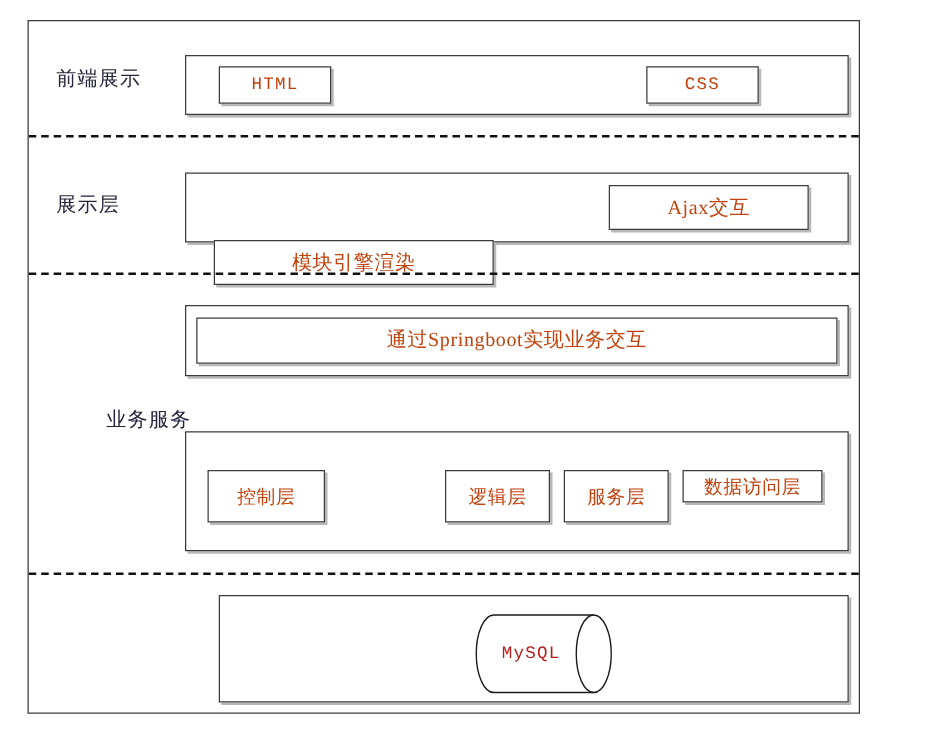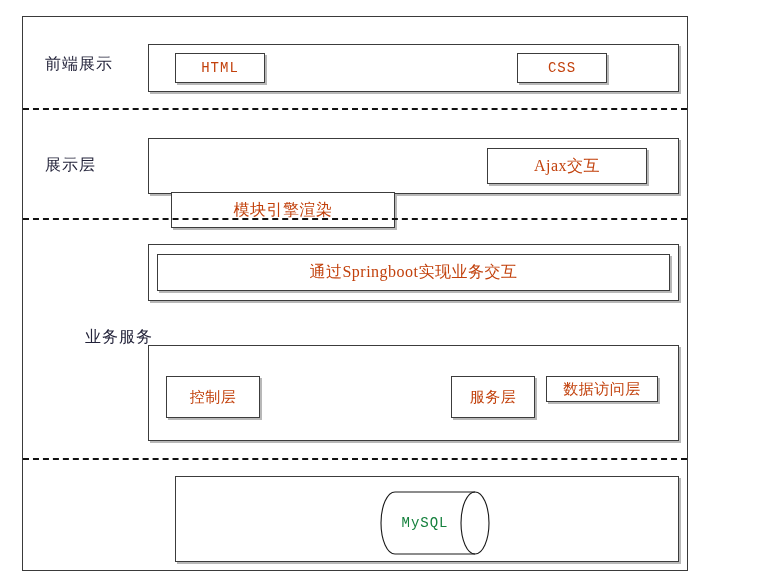--- a/index.html
+++ b/index.html
@@ -98,21 +98,21 @@
     position: absolute;
     left: 0;
     top: 0;
     width: 100%;
     height: 100%;
     display: flex;
     align-items: center;
     justify-content: center;
     font-size: 14px;
     letter-spacing: 1px;
-    color: #15803d;
+    color: #b91c1c;
     font-family: "Liberation Mono", "DejaVu Sans Mono", monospace;
     padding-right: 20px;
     box-sizing: border-box;
     pointer-events: none;
   }
 </style>
 </head>
 <body>
 
 <div id="diagram">
@@ -146,20 +146,21 @@
     <div class="layer-label" style="top:110px;margin-left:40px;">业务服务</div>
 
     <div class="panel" style="left:125px; top:26px; width:531px; height:57px;"></div>
     <div class="box wide-text" style="left:134px; top:36px; width:513px; height:37px;">通过Springboot实现业务交互</div>
 
     <div class="panel" style="left:125px; top:127px; width:531px; height:96px;"></div>
 
     <div class="box" style="left:143px; top:158px; width:94px; height:42px;">控制层</div>
 
 
+    <div class="box" style="left:333px; top:158px; width:84px; height:42px;">逻辑层</div>
 
     <div class="box" style="left:428px; top:158px; width:84px; height:42px;">服务层</div>
 
     <div class="box" style="left:523px; top:158px; width:112px; height:26px;">数据访问层</div>
   </div>
 
   <div class="layer-divider" style="top:441px;"></div>
 
   <div class="layer" style="top:441px; height:114px;">
 

